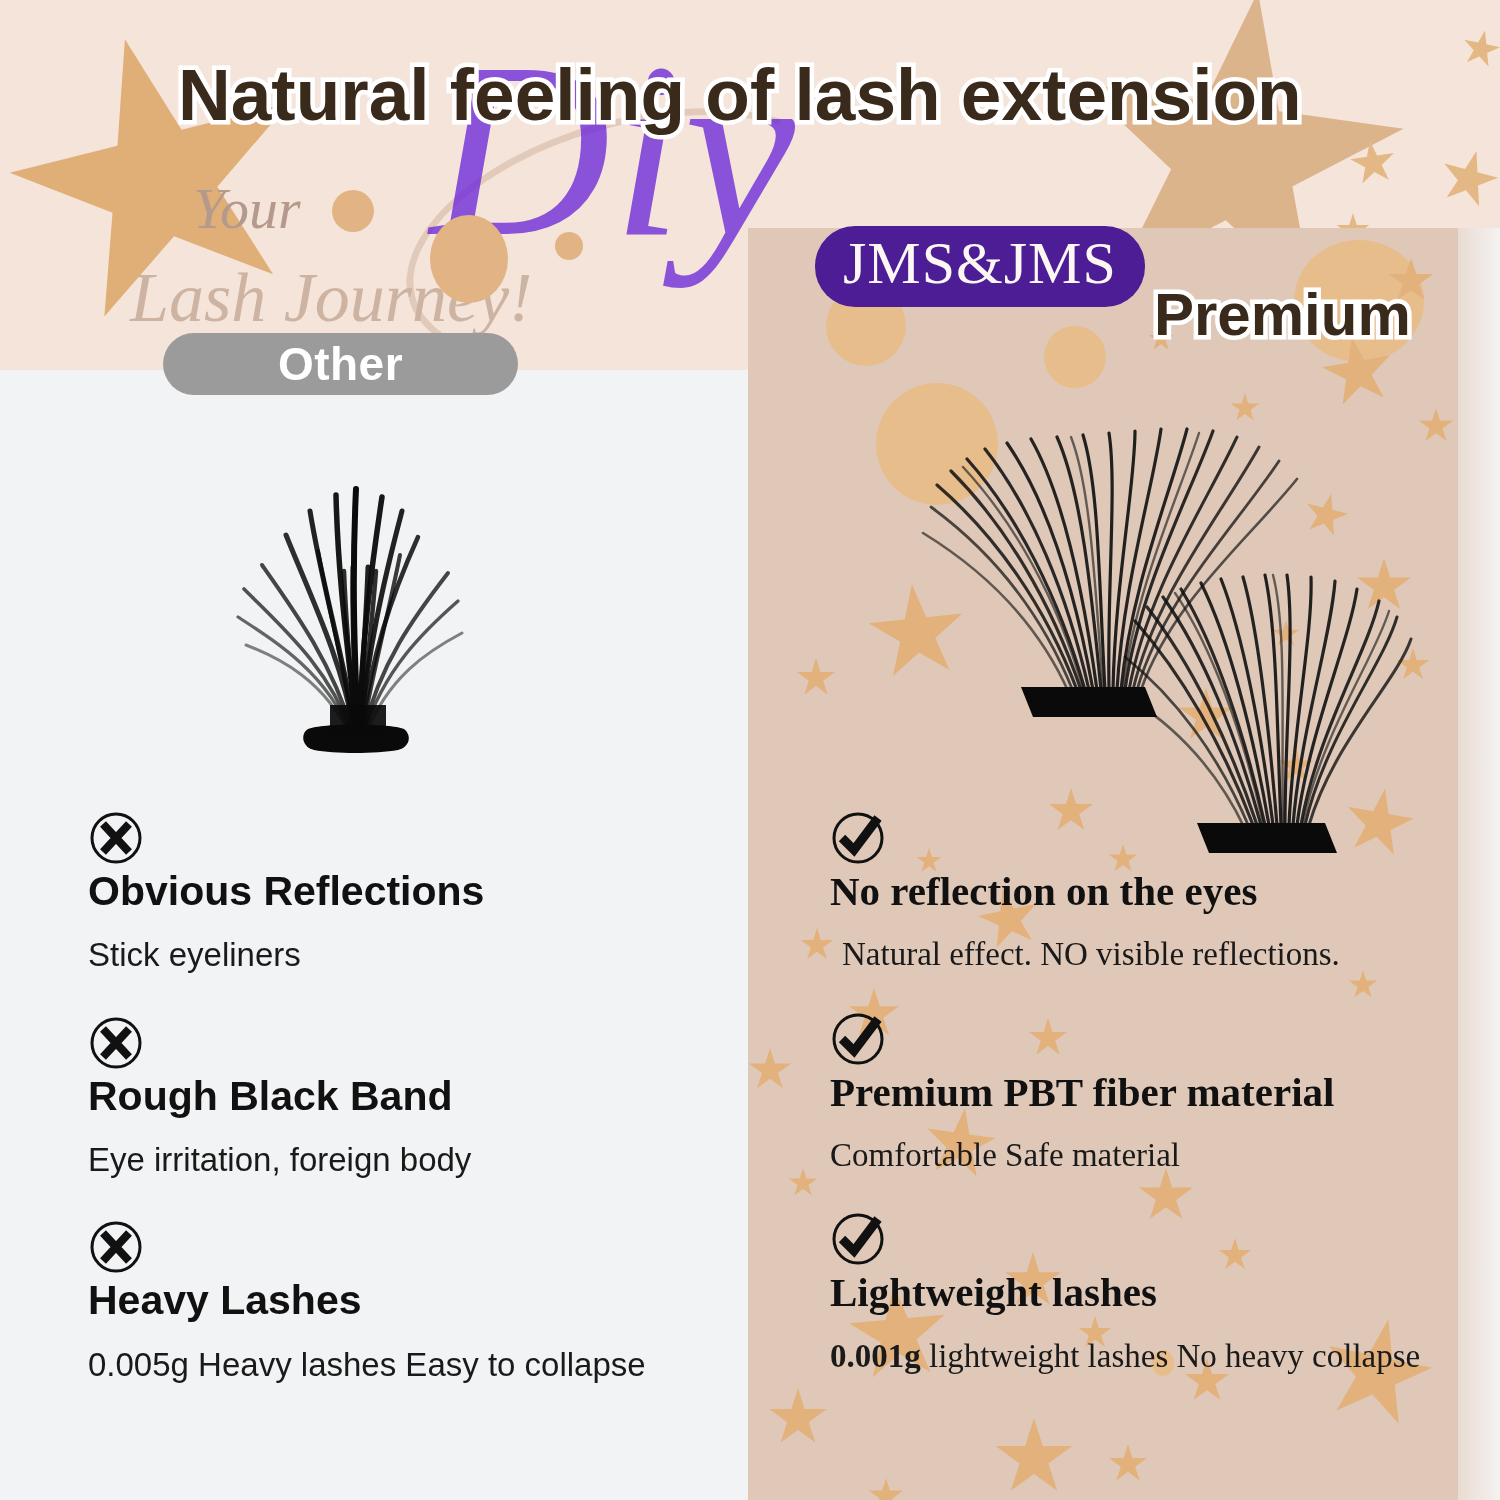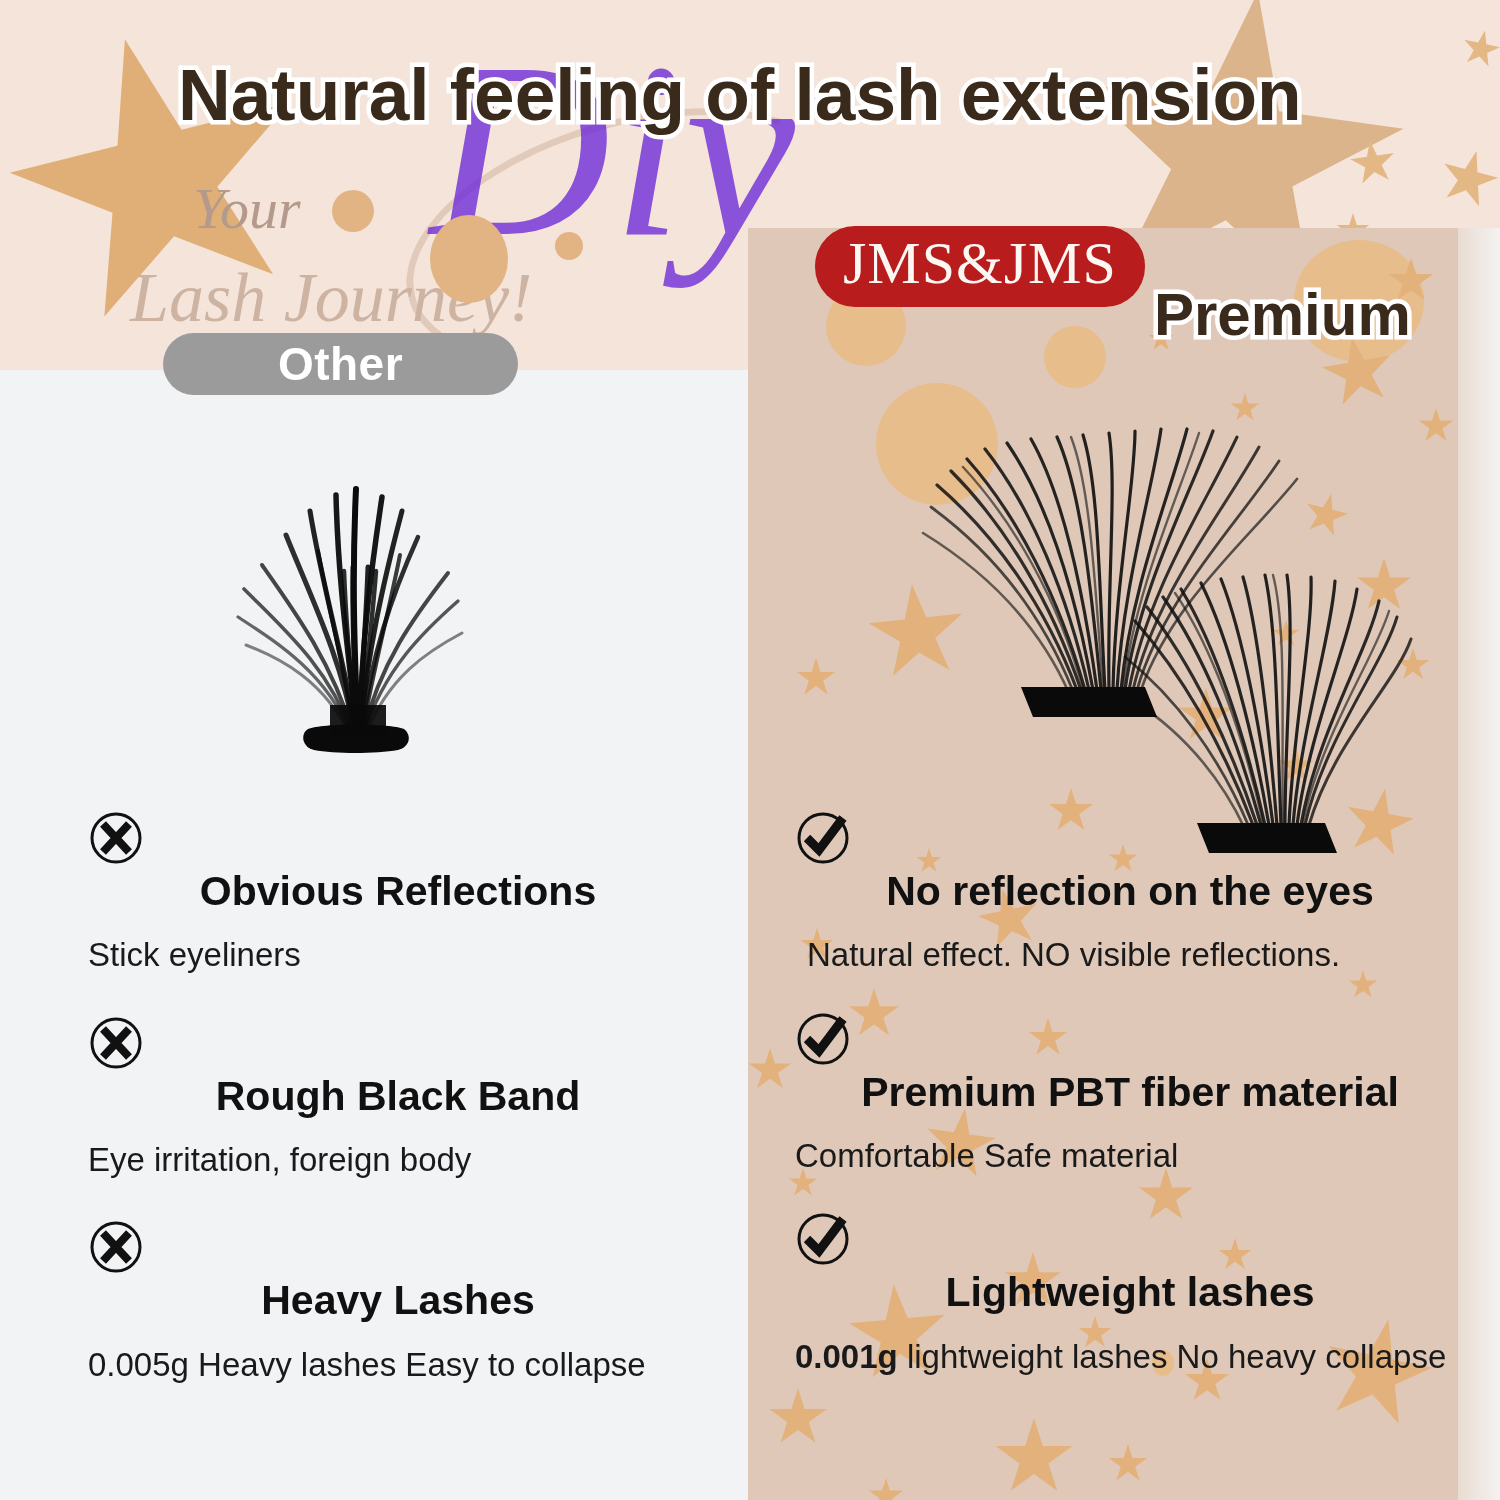--- a/index.html
+++ b/index.html
@@ -109,47 +109,47 @@
   .pd-3{left:296px;top:98px;width:62px;height:62px;}
   .pd-4{left:546px;top:12px;width:130px;height:122px;}
 
   
   .ps{position:absolute;color:#E3B17C;}
 
   
   .brand-badge{
     position:absolute;left:815px;top:226px;
     padding:6px 28px 12px 28px;border-radius:40px;
-    background:#b91c1c;z-index:8;
+    background:#4c1d95;z-index:8;
   }
   .brand-badge span{
     font-family:"Liberation Serif",serif;
     font-size:60px;color:#FCF7F2;letter-spacing:1px;white-space:nowrap;
     display:block;line-height:1.05;
   }
   .premium-word{
     position:absolute;left:1148px;top:280px;
     font-size:60px;font-weight:800;color:#3A2A1C;
     -webkit-text-stroke:9px #FFFFFF;paint-order:stroke fill;
     white-space:nowrap;z-index:8;margin-left:6px;
   }
 
   
   .lash-left{position:absolute;left:190px;top:455px;width:330px;height:310px;z-index:5;}
   .lash-right{position:absolute;left:845px;top:345px;width:580px;height:520px;z-index:6;}
 
   
   .col-left{position:absolute;left:88px;top:810px;width:620px;z-index:7;}
-  .col-right{position:absolute;left:795px;top:810px;width:670px;z-index:7;}
+  .col-right{position:absolute;left:830px;top:810px;width:670px;z-index:7;font-family:Liberation Serif, serif;}
 
   .feature{margin-bottom:6px;}
   .f-icon{width:56px;height:56px;display:block;margin-bottom:2px;}
   .f-title{
     font-size:41px;font-weight:800;color:#111111;
-    line-height:1.15;margin:2px 0 20px 0;white-space:nowrap;text-align:center;
+    line-height:1.15;margin:2px 0 20px 0;white-space:nowrap;
   }
   .f-sub{
     font-size:33px;font-weight:400;color:#1A1A1A;
     line-height:1.2;margin:0 0 40px 0;white-space:nowrap;
   }
   .f-sub b{font-weight:800;}
   .col-right .f-sub{margin-bottom:36px;}
   .sub-indent{padding-left:12px;}
 </style>
 </head>

